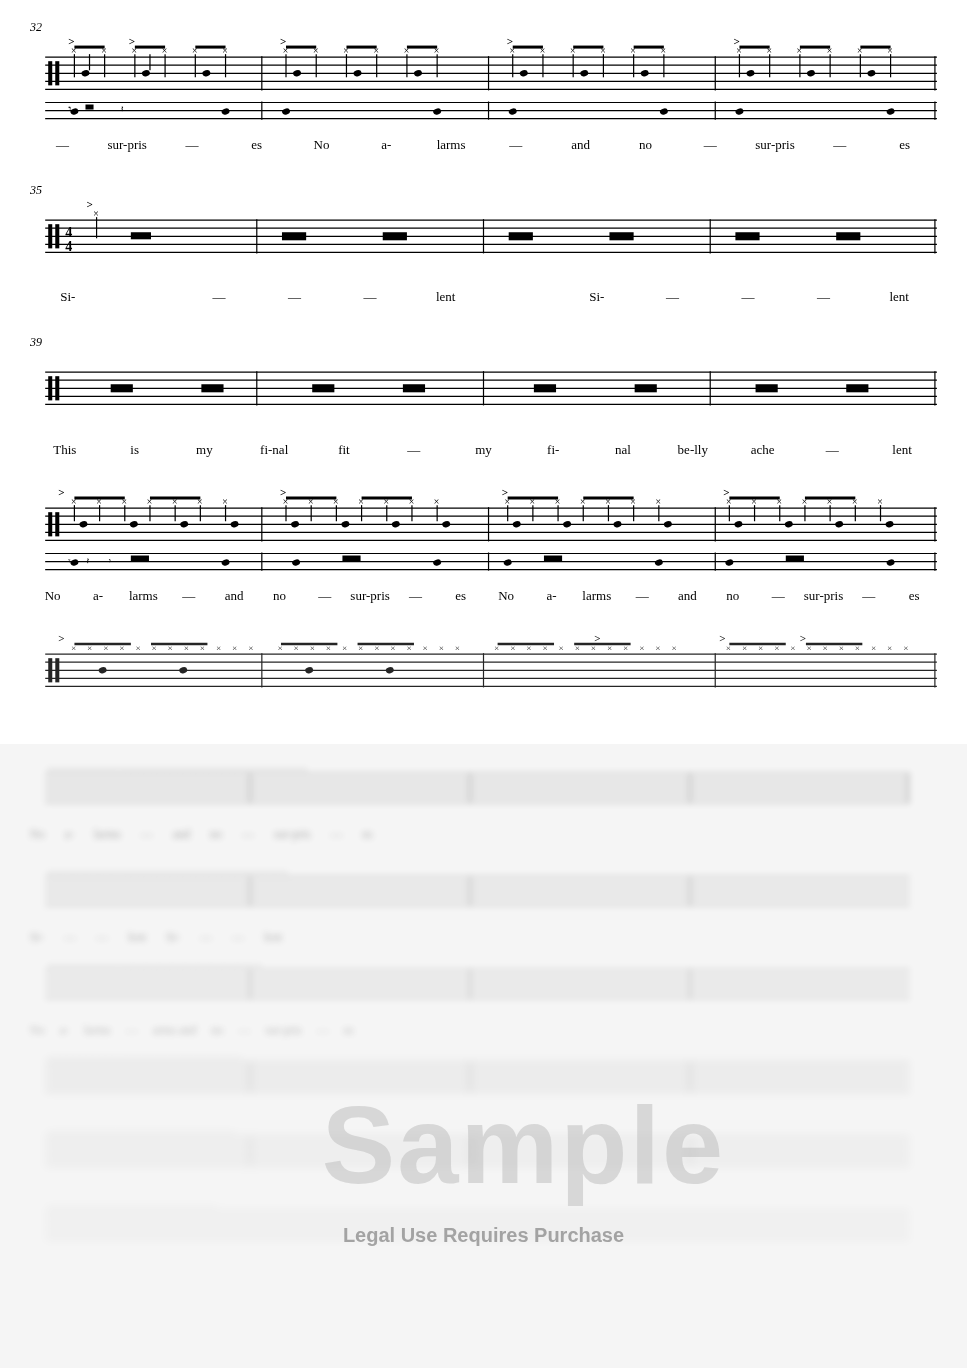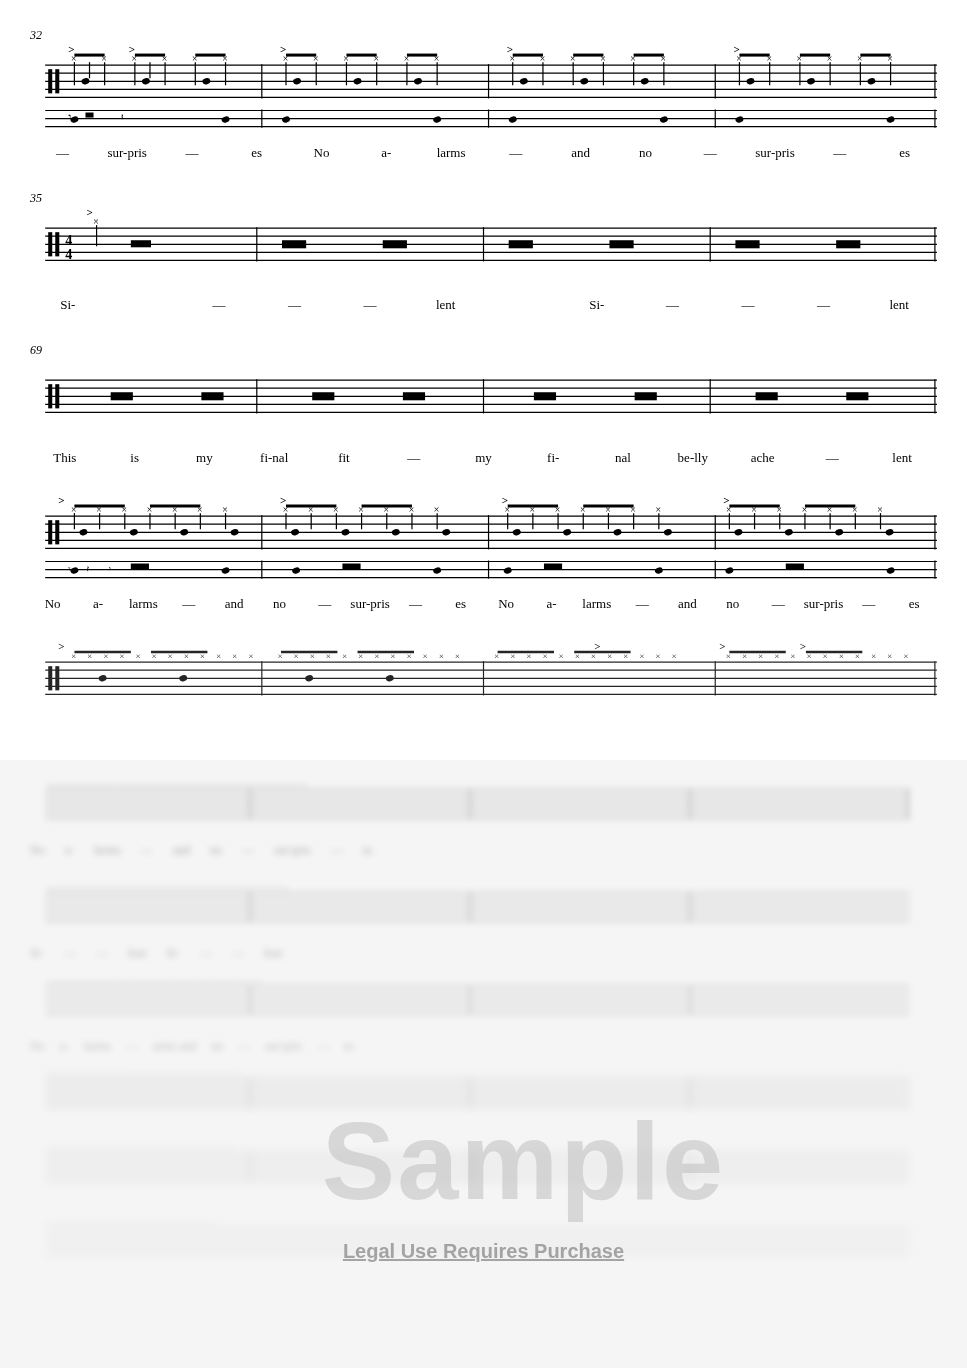--- a/index.html
+++ b/index.html
@@ -16,21 +16,21 @@
     .page-container {
       width: 967px;
       min-height: 1368px;
       background: #ffffff;
       position: relative;
     }
 
     
     .music-area {
       position: relative;
-      padding: 28px 30px;
+      padding: 20px 30px;
       background: #ffffff;
     }
 
     
     .staff-system {
       position: relative;
       margin-bottom: 30px;
     }
 
     
@@ -87,21 +87,20 @@
     .legal-text {
       position: absolute;
       top: calc(50% + 80px);
       left: 50%;
       transform: translate(-50%, 0);
       font-size: 20px;
       font-weight: bold;
       color: rgba(130, 130, 130, 0.7);
       font-family: Arial, sans-serif;
       white-space: nowrap;
-      text-decoration: underline;
     }
 
     
     .blurred-section {
       position: relative;
       height: 700px;
       overflow: hidden;
       background: #f5f5f5;
     }
 
@@ -321,21 +320,21 @@
         <span class="lyric-word"></span>
         <span class="lyric-word">Si-</span>
         <span class="lyric-word">—</span>
         <span class="lyric-word">—</span>
         <span class="lyric-word">—</span>
         <span class="lyric-word">lent</span>
       </div>
     </div>
 
     <div class="staff-system" style="margin-top: 10px;">
-      <div class="measure-num">69</div>
+      <div class="measure-num">39</div>
       <div class="notation-svg-container">
         <svg class="music-svg" viewBox="0 0 900 80" xmlns="http://www.w3.org/2000/svg">
 
           <line x1="15" y1="20" x2="900" y2="20" stroke="black" stroke-width="1.2"></line>
           <line x1="15" y1="28" x2="900" y2="28" stroke="black" stroke-width="1.2"></line>
           <line x1="15" y1="36" x2="900" y2="36" stroke="black" stroke-width="1.2"></line>
           <line x1="15" y1="44" x2="900" y2="44" stroke="black" stroke-width="1.2"></line>
           <line x1="15" y1="52" x2="900" y2="52" stroke="black" stroke-width="1.2"></line>
 
           <rect x="18" y="24" width="4" height="24" fill="black"></rect>

